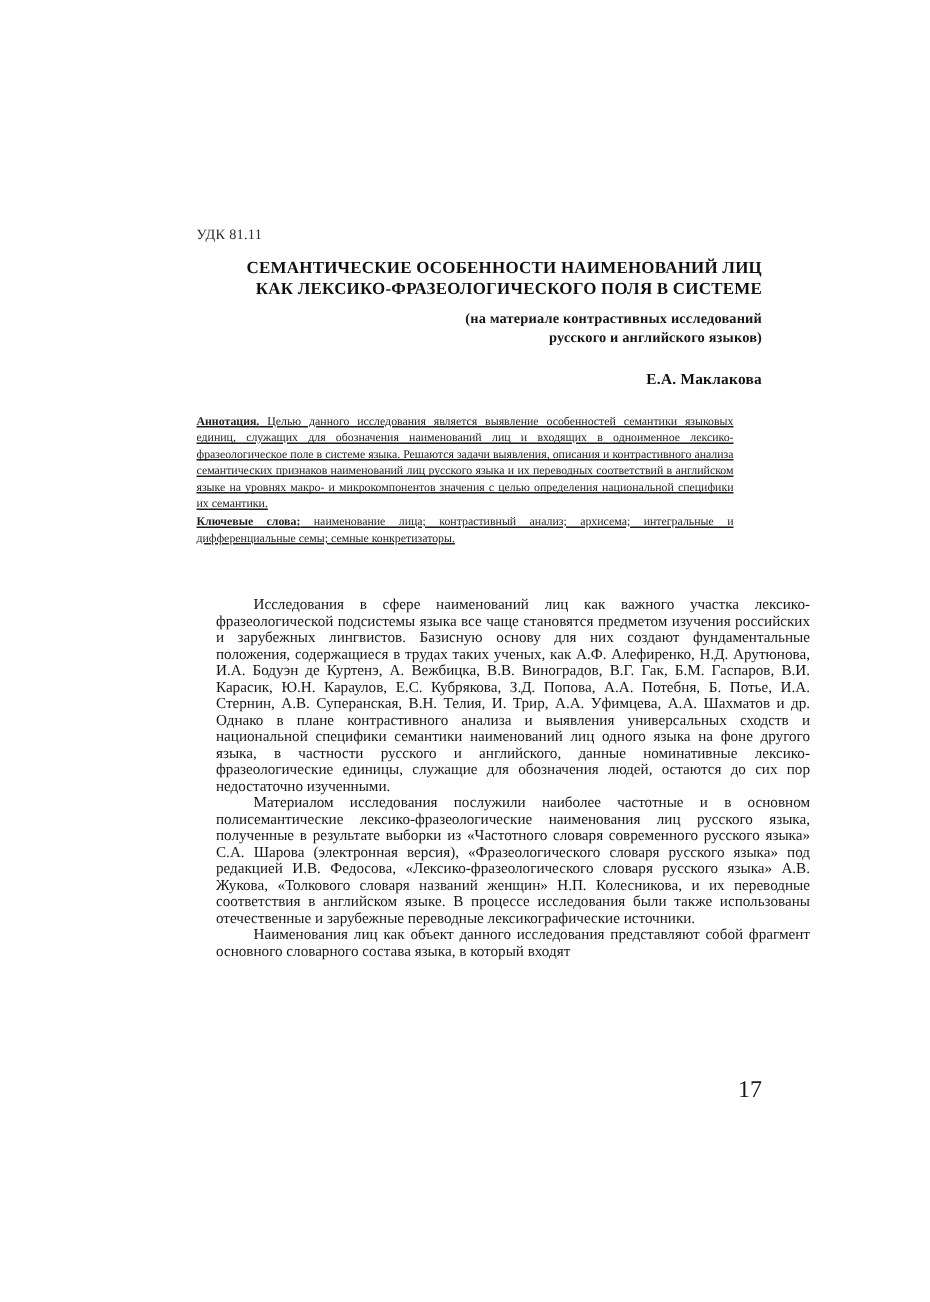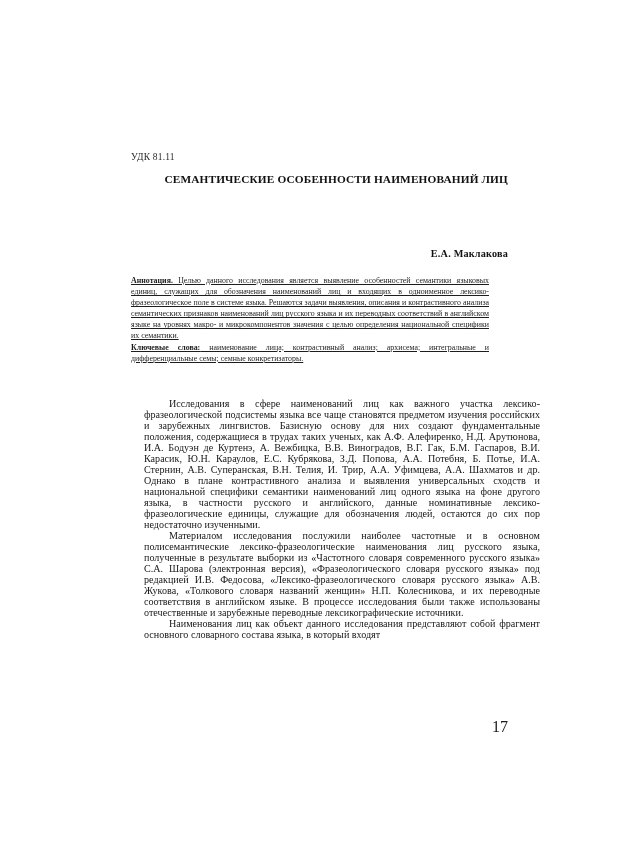--- a/index.html
+++ b/index.html
@@ -130,20 +130,25 @@
 </style>
 </head>
 <body>
 
 <div class="page">
 
   <div class="udk">УДК 81.11</div>
 
   <div class="title-block">
     <div class="title-line">СЕМАНТИЧЕСКИЕ ОСОБЕННОСТИ НАИМЕНОВАНИЙ ЛИЦ</div>
+    <div class="title-line">КАК ЛЕКСИКО-ФРАЗЕОЛОГИЧЕСКОГО ПОЛЯ В СИСТЕМЕ</div>
+    <div class="subtitle-block">
+      <div class="subtitle-line">(на материале контрастивных исследований</div>
+      <div class="subtitle-line">русского и английского языков)</div>
+    </div>
   </div>
 
   <div class="author">Е.А. Маклакова</div>
 
   <div class="abstract-block">
     <p><span class="lead">Аннотация.</span><span> Целью данного исследования является выявление особенностей семантики языковых единиц, служащих для обозначения наименований лиц и входящих в одноименное лексико-фразеологическое поле в системе языка. Решаются задачи выявления, описания и контрастивного анализа семантических признаков наименований лиц русского языка и их переводных соответствий в английском языке на уровнях макро- и микрокомпонентов значения с целью определения национальной специфики их семантики.</span></p>
     <p class="kw"><span class="lead">Ключевые слова:</span><span> наименование лица; контрастивный анализ; архисема; интегральные и дифференциальные семы; семные конкретизаторы.</span></p>
   </div>
 
   <div class="body-text">

